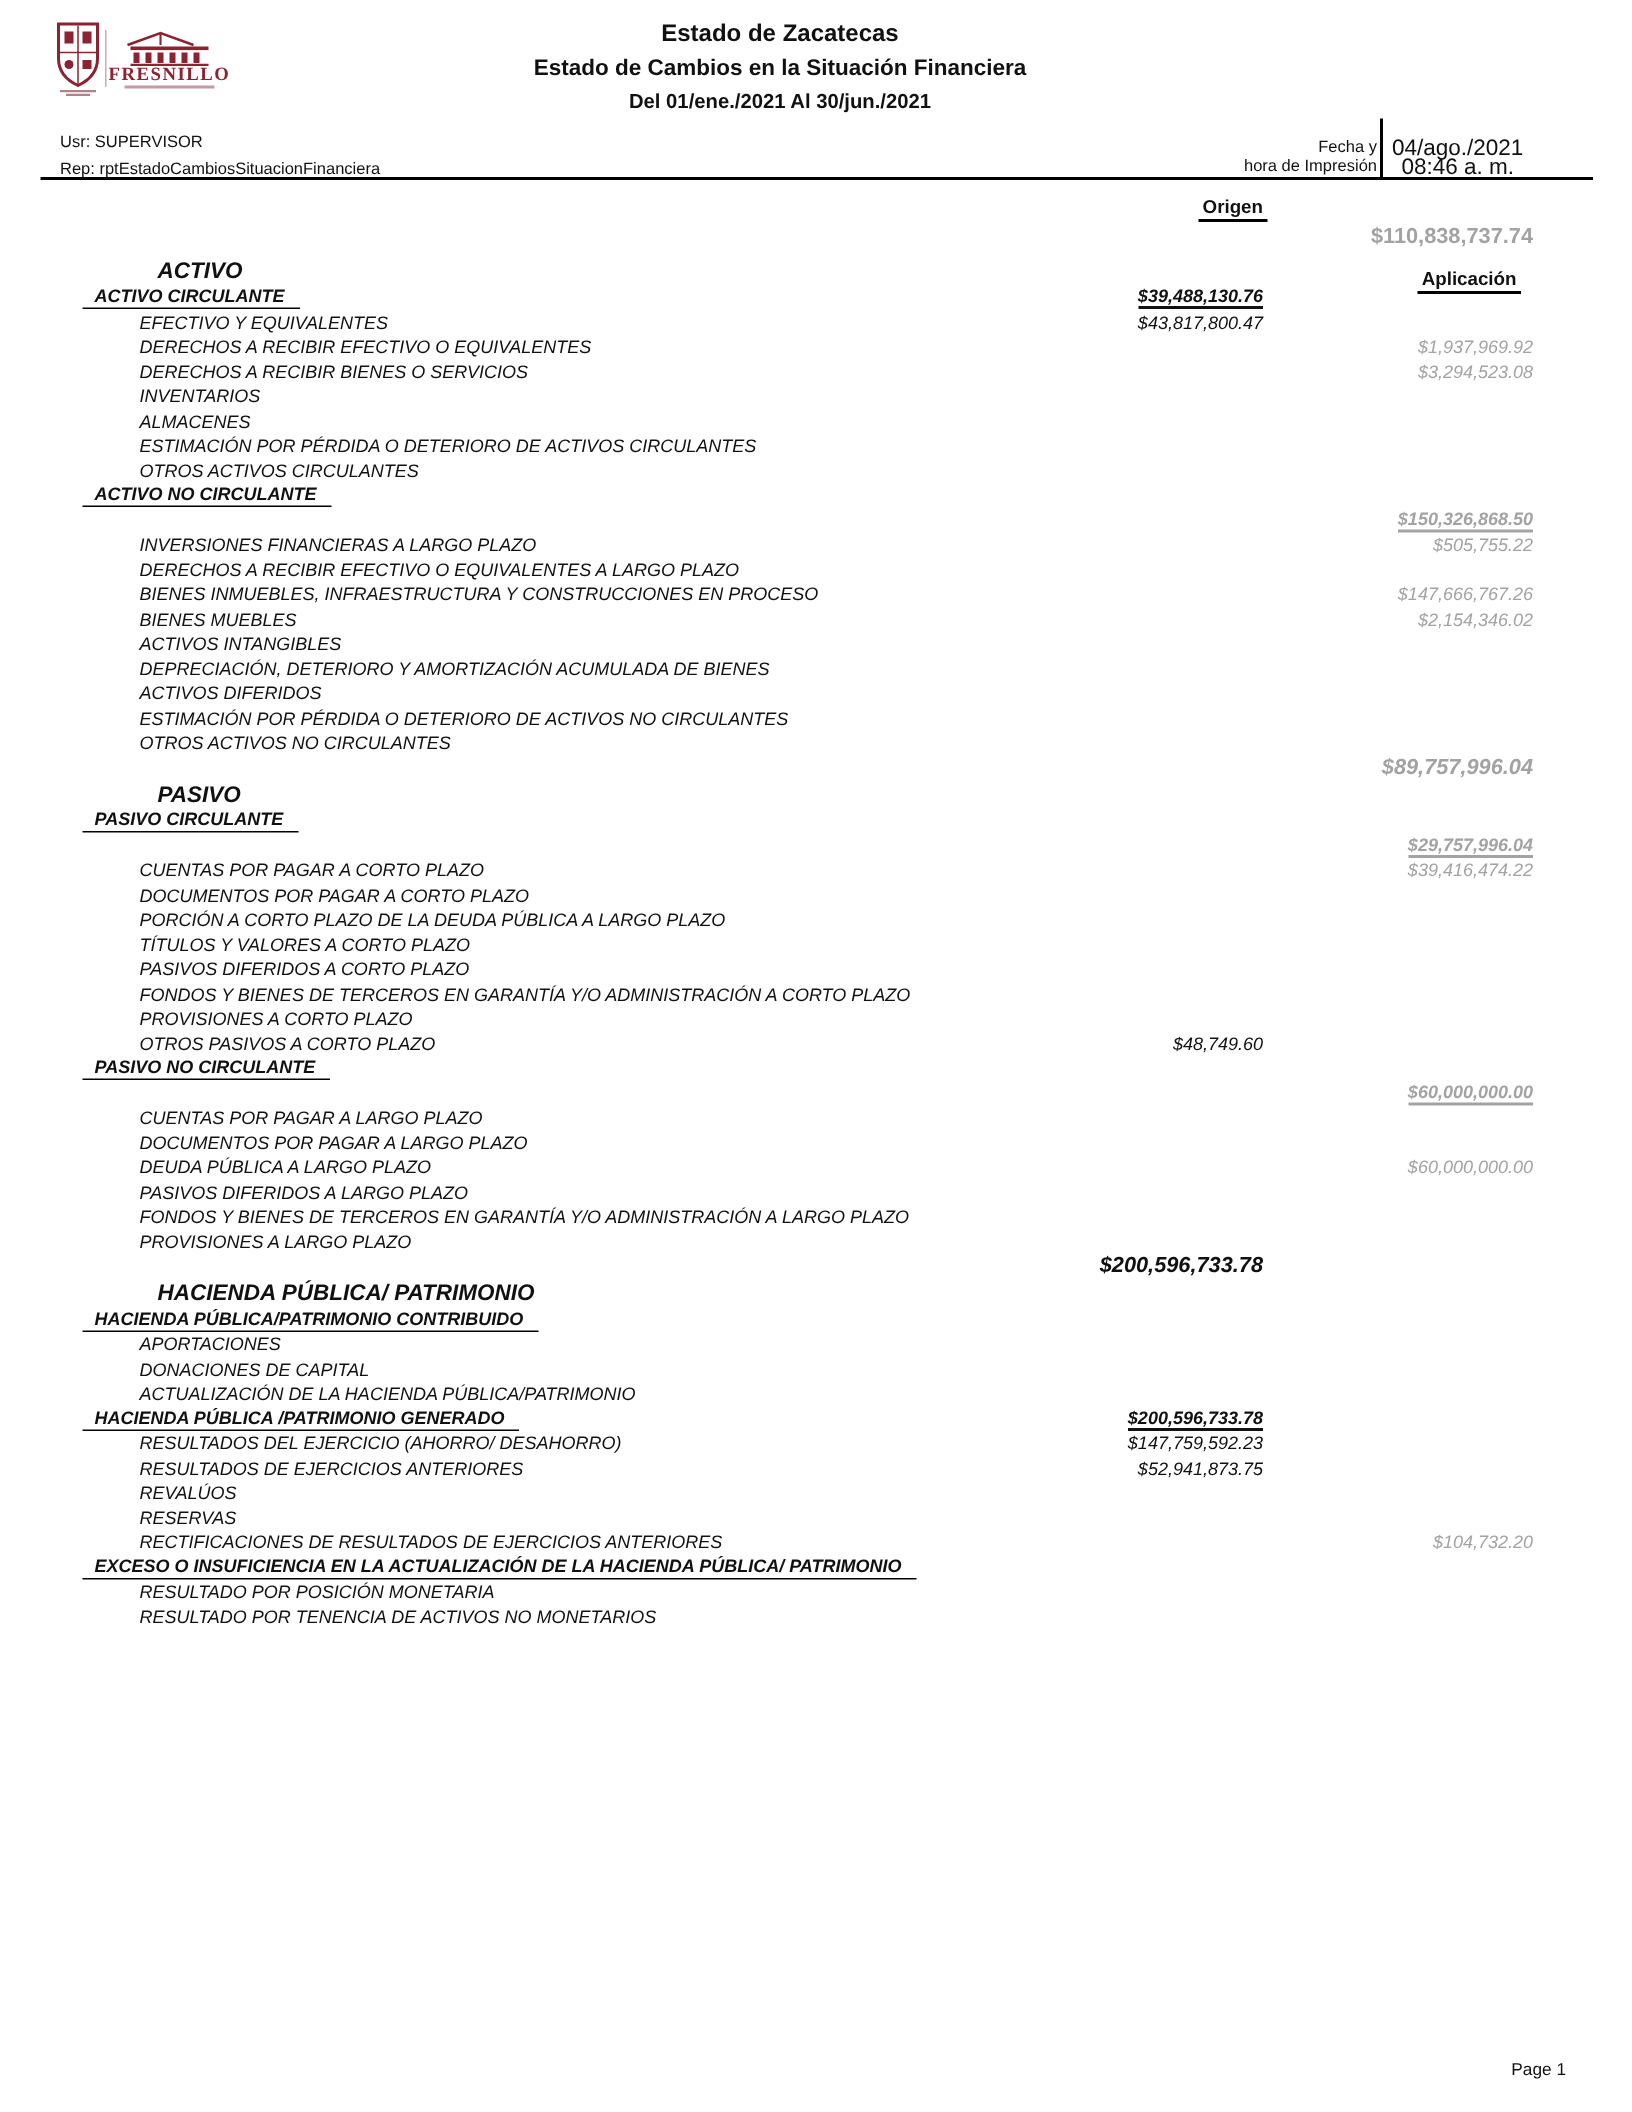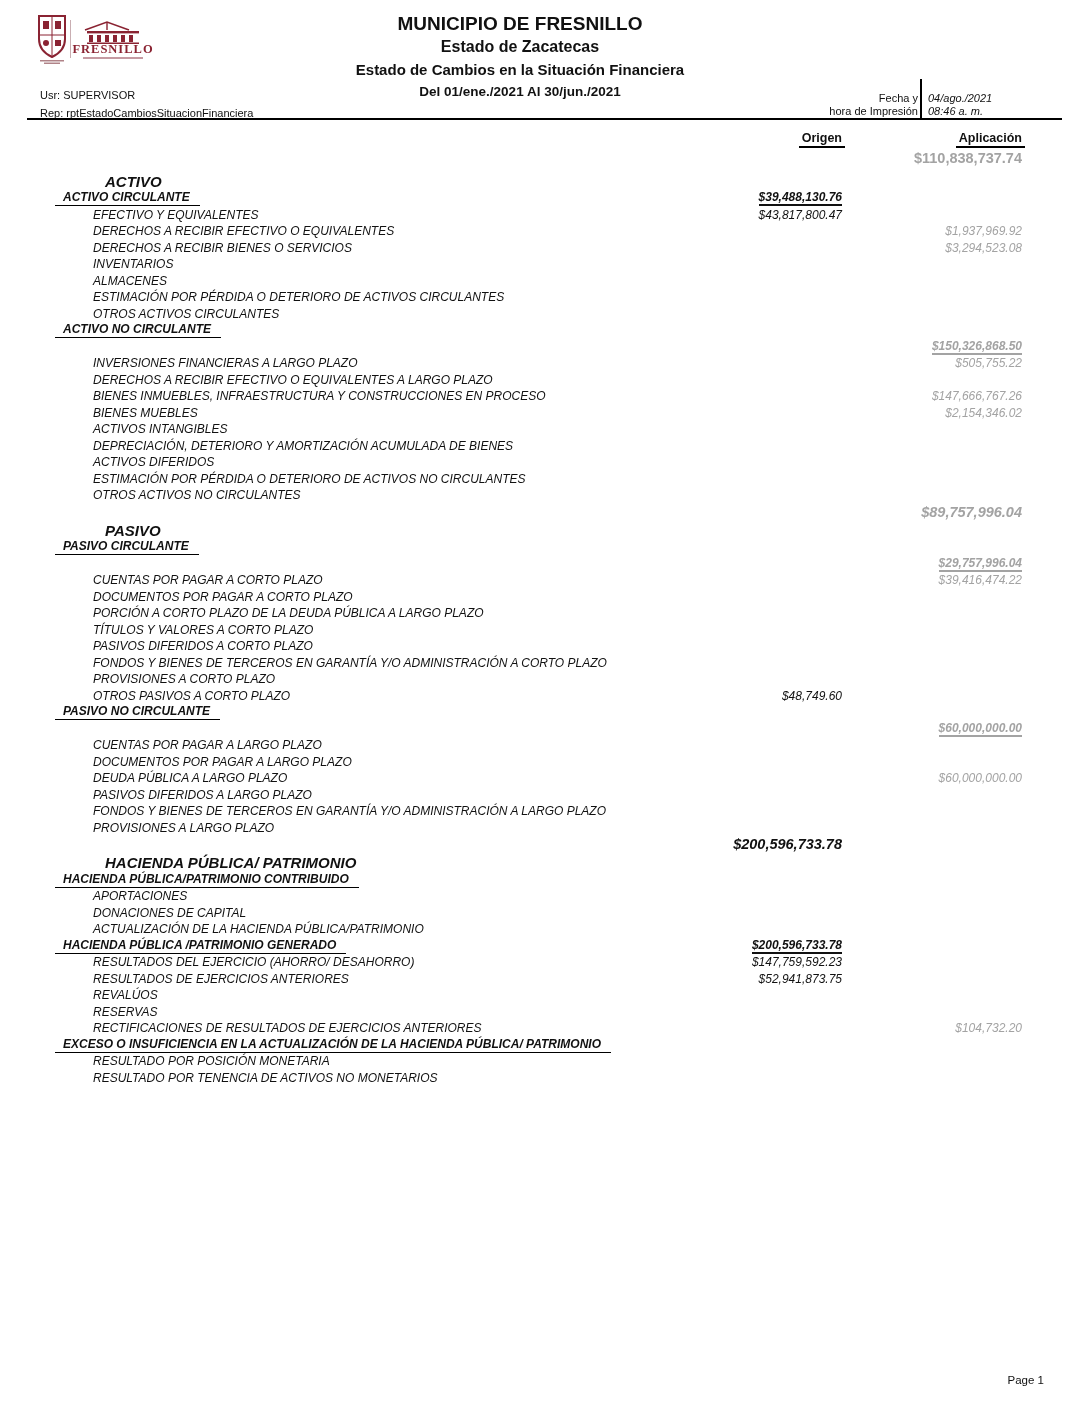--- a/index.html
+++ b/index.html
@@ -17,28 +17,28 @@
   .fres-tag { width:60px; height:2px; background:#c59aa2; margin-top:2px; }
   .titles { position:absolute; left:120px; width:800px; top:12px; text-align:center; }
   .t1 { font-size:19px; font-weight:bold; line-height:24px; }
   .t2 { font-size:16px; font-weight:bold; line-height:22px; }
   .t3 { font-size:15px; font-weight:bold; line-height:23px; }
   .t4 { font-size:13.5px; font-weight:bold; line-height:22px; }
   .meta-left { position:absolute; left:40px; font-size:11px; }
   .meta-usr { top:89px; }
   .meta-rep { top:107px; }
   .print-label { position:absolute; right:170px; top:92px; font-size:11px; text-align:right; line-height:13px; }
-  .print-value { position:absolute; left:928px; top:92px; font-size:11px; text-align:left; line-height:13px;font-style:italic; }
+  .print-value { position:absolute; left:928px; top:92px; font-size:15px; text-align:center; line-height:13px; }
   .print-divider { position:absolute; left:920px; top:79px; width:1.5px; height:40px; background:#000; }
   .head-rule { position:absolute; left:27px; right:26px; top:118px; height:2px; background:#000; }
   
   .colhead { position:absolute; top:131px; left:0; right:0; height:17px; }
   .colhead span { position:absolute; font-size:12.5px; font-weight:bold; border-bottom:2px solid #000; padding:0 3px 1px 3px; white-space:nowrap; }
   .col-origen-h { right:243px; }
-  .col-aplic-h { right:63px; }
+  .col-aplic-h { right:74px;margin-top:48px; }
   .grandtotal { position:absolute; top:149px; left:14px; right:0; height:18px; }
   
   .rows { position:absolute; top:171px; left:0; right:0; }
   .row { position:relative; height:16.5px;font-style:italic; }
   .row.section { height:19px; }
   .lab { position:absolute; left:93px; top:50%; transform:translateY(-50%); font-size:12px; white-space:nowrap; }
   .row.section .lab { left:105px; font-size:15px; font-weight:bold; }
   .row.sub .lab { left:55px; font-weight:bold; border-bottom:1.6px solid #000; padding:0 10px 1px 8px; }
   .amt { position:absolute; top:50%; transform:translateY(-50%); font-size:12px; white-space:nowrap; line-height:14px; }
   .amt.origen { right:246px; }
@@ -80,21 +80,20 @@
         <rect x="44" y="15" width="4" height="7" fill="#8a2332"></rect>
         <rect x="52" y="15" width="4" height="7" fill="#8a2332"></rect>
         <rect x="10" y="22.5" width="52" height="1.5" fill="#8a2332"></rect>
       </svg>
       <span class="fres-word">FRESNILLO</span>
       <div class="fres-tag"></div>
     </div>
   </div>
 
   <div class="titles">
-    <div class="t1">MUNICIPIO DE FRESNILLO</div>
     <div class="t2">Estado de Zacatecas</div>
     <div class="t3">Estado de Cambios en la Situación Financiera</div>
     <div class="t4">Del 01/ene./2021 Al 30/jun./2021</div>
   </div>
 
   <div class="meta-left meta-usr">Usr: SUPERVISOR</div>
   <div class="meta-left meta-rep">Rep: rptEstadoCambiosSituacionFinanciera</div>
 
   <div class="print-label">
     <div>Fecha y</div>

